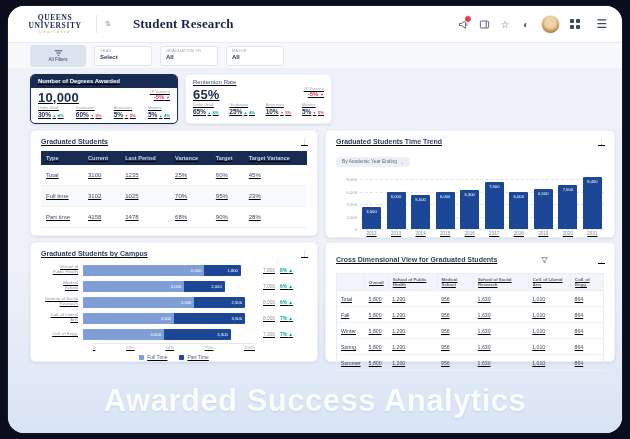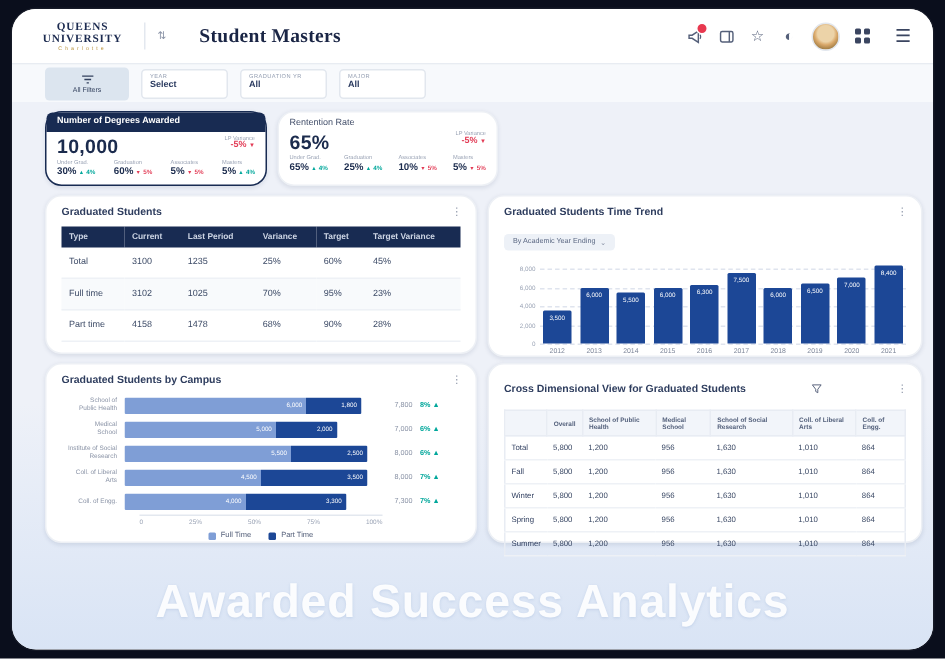--- a/index.html
+++ b/index.html
@@ -38,22 +38,22 @@
   .allfilters{width:56px;height:22px;background:#dce5ef;border-radius:3px;display:flex;
               flex-direction:column;align-items:center;justify-content:center;cursor:pointer;}
   .allfilters .flabel{font-size:4.6px;color:#33415e;margin-top:1px;}
   .fselect{width:58px;height:20px;background:#fff;border:1px solid #e2e7ee;border-radius:3px;
            padding:2px 5px;box-sizing:border-box;cursor:pointer;}
   .fselect .slabel{font-size:3.8px;text-transform:uppercase;letter-spacing:.3px;color:#97a1b4;}
   .fselect .sval{font-size:6px;font-weight:bold;color:#2a3a5f;margin-top:1px;}
   
   .main{position:absolute;top:62px;left:0;right:0;bottom:0;
         background:linear-gradient(#eef1f8 55%,#d9e4f5);}
-  .card{position:absolute;background:#fff;border-radius:11px;
-        box-shadow:0 1px 3px rgba(20,40,80,.10);border:1px solid #edf0f5;box-sizing:border-box;}
+  .card{position:absolute;background:#fff;border-radius:5px;
+        box-shadow:0 1px 3px rgba(20,40,80,.10);border:1px solid #edf0f5;box-sizing:border-box;text-decoration:underline;}
   .card-title-row{display:flex;align-items:center;padding:7px 9px 4px 10px;}
   .card-title{font-size:7px;font-weight:bold;color:#2e3d5e;}
   .kebab{margin-left:auto;color:#8a93a6;font-size:7px;cursor:pointer;line-height:1;}
   .funnel{margin-left:auto;margin-right:6px;cursor:pointer;}
   
   .kpi1{left:22px;top:6px;width:148px;height:50px;border:1px solid #182b52;}
   .kpi2{left:177px;top:6px;width:147px;height:50px;}
   .kpi-head{height:13px;background:#182b52;border-radius:4px 4px 0 0;color:#fff;font-size:6px;
             font-weight:bold;line-height:13px;padding:0 7px;}
   .kpi-title2{font-size:6px;color:#44506b;padding:4px 7px 0;}
@@ -134,21 +134,21 @@
 <div class="window">
 
   <div class="header">
     <div class="logo">
       <div class="l1">Queens</div>
       <div class="l2">University</div>
       <div class="l3">Charlotte</div>
     </div>
     <div class="hdr-div"></div>
     <span class="tiny-ico">⇅</span>
-    <span class="page-title">Student Masters</span>
+    <span class="page-title">Student Research</span>
     <div class="hdr-icons">
       <span class="hicon">
         <svg width="11" height="11" viewBox="0 0 16 16">
             <path d="M2 6.5h3l6-4v11l-6-4H2z" fill="none" stroke="#55607a" stroke-width="1.4"></path>
             <path d="M12.5 6c1 .8 1 3.2 0 4" fill="none" stroke="#55607a" stroke-width="1.2"></path>
           </svg>
         <span class="reddot"></span>
       </span>
       <span class="hicon">
         <svg width="11" height="11" viewBox="0 0 16 16">

